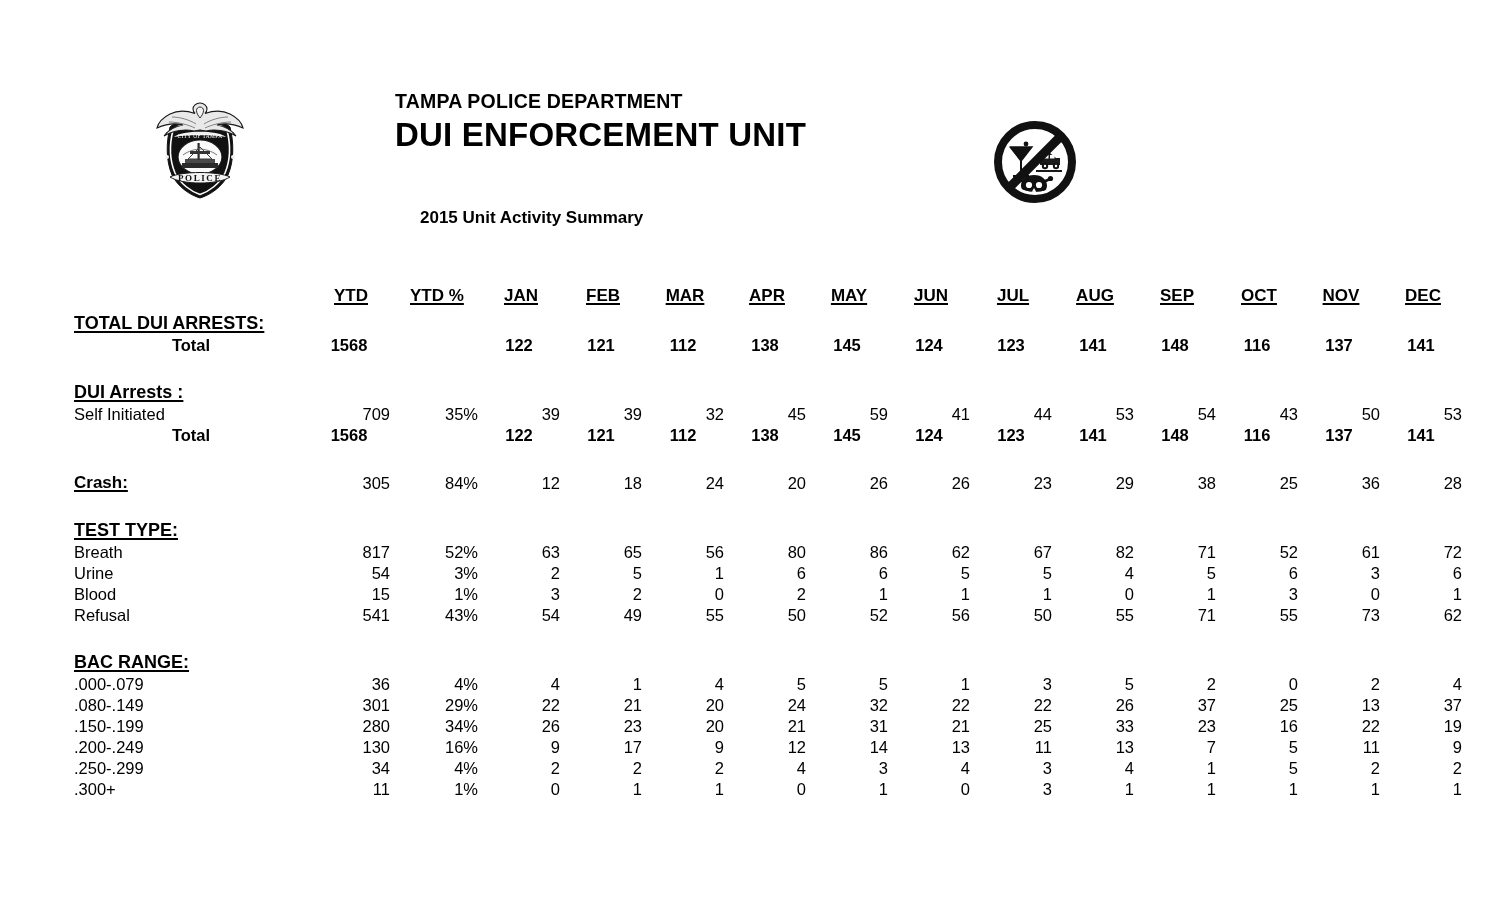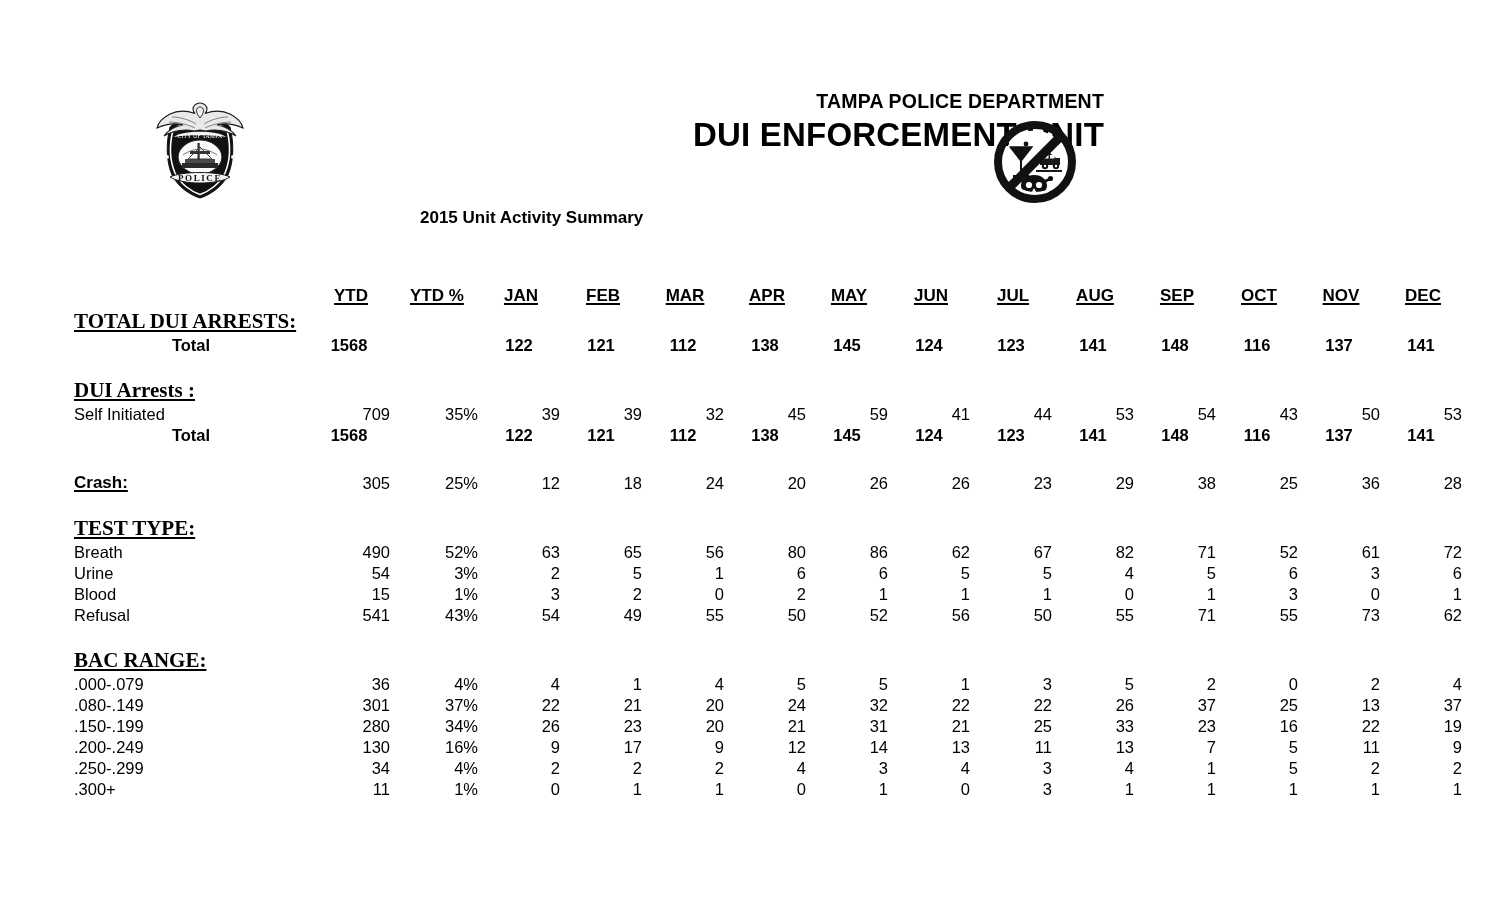--- a/index.html
+++ b/index.html
@@ -43,24 +43,24 @@
   .nodrink-logo {
     position: absolute;
     left: 990px;
     top: 25px;
     width: 90px;
     height: 90px;
   }
 
   .title-block {
     position: absolute;
-    left: 444px;
+    left: 395px;
     top: 0px;
     width: 660px;
-    text-align: right;
+    text-align: left;
   }
   .dept-line {
     font-size: 19.5px;
     font-weight: bold;
     letter-spacing: 0.2px;
     line-height: 1;
     margin: 0 0 6px 0;
     white-space: nowrap;
   }
   .unit-line {
@@ -129,25 +129,24 @@
     text-align: right;
     padding-right: 16px;
   }
   td.num.head { text-align: center; padding-right: 16px; }
 
   
   tr.section-row td { height: 26px; }
   .section-head {
     display: inline-block;
     font-weight: bold;
-    font-size: 21px;
+    font-size: 18px;
     text-decoration: underline;
     text-underline-offset: 2px;
     text-decoration-thickness: 2px;
-    font-family: Liberation Serif, serif;
   }
 
   tr.data-row td { height: 21px; }
   tr.data-row td.label { font-size: 16.5px; }
   tr.data-row.bold td { font-weight: bold; text-align: center; }
   tr.spacer-md td { height: 22px; }
 
   .inline-head-label {
     display: inline-block;
     font-weight: bold;
@@ -392,21 +391,21 @@
             <td class="num" style="font-weight: bold;">116</td>
             <td class="num" style="font-weight: bold;">137</td>
             <td class="num" style="font-weight: bold;">141</td>
           </tr>
           <tr class="spacer-md">
             <td colspan="15" style="font-size: 1px;">&nbsp;</td>
           </tr>
           <tr class="section-row">
             <td class="label"><span class="inline-head-label">Crash:</span></td>
             <td class="num">305</td>
-            <td class="num">25%</td>
+            <td class="num">84%</td>
             <td class="num">12</td>
             <td class="num">18</td>
             <td class="num">24</td>
             <td class="num">20</td>
             <td class="num">26</td>
             <td class="num">26</td>
             <td class="num">23</td>
             <td class="num">29</td>
             <td class="num">38</td>
             <td class="num">25</td>
@@ -428,21 +427,21 @@
             <td class="num"></td>
             <td class="num"></td>
             <td class="num"></td>
             <td class="num"></td>
             <td class="num"></td>
             <td class="num"></td>
             <td class="num"></td>
           </tr>
           <tr class="data-row">
             <td class="label">Breath</td>
-            <td class="num">490</td>
+            <td class="num">817</td>
             <td class="num">52%</td>
             <td class="num">63</td>
             <td class="num">65</td>
             <td class="num">56</td>
             <td class="num">80</td>
             <td class="num">86</td>
             <td class="num">62</td>
             <td class="num">67</td>
             <td class="num">82</td>
             <td class="num">71</td>
@@ -534,21 +533,21 @@
             <td class="num">3</td>
             <td class="num">5</td>
             <td class="num">2</td>
             <td class="num">0</td>
             <td class="num">2</td>
             <td class="num">4</td>
           </tr>
           <tr class="data-row">
             <td class="label">.080-.149</td>
             <td class="num">301</td>
-            <td class="num">37%</td>
+            <td class="num">29%</td>
             <td class="num">22</td>
             <td class="num">21</td>
             <td class="num">20</td>
             <td class="num">24</td>
             <td class="num">32</td>
             <td class="num">22</td>
             <td class="num">22</td>
             <td class="num">26</td>
             <td class="num">37</td>
             <td class="num">25</td>

